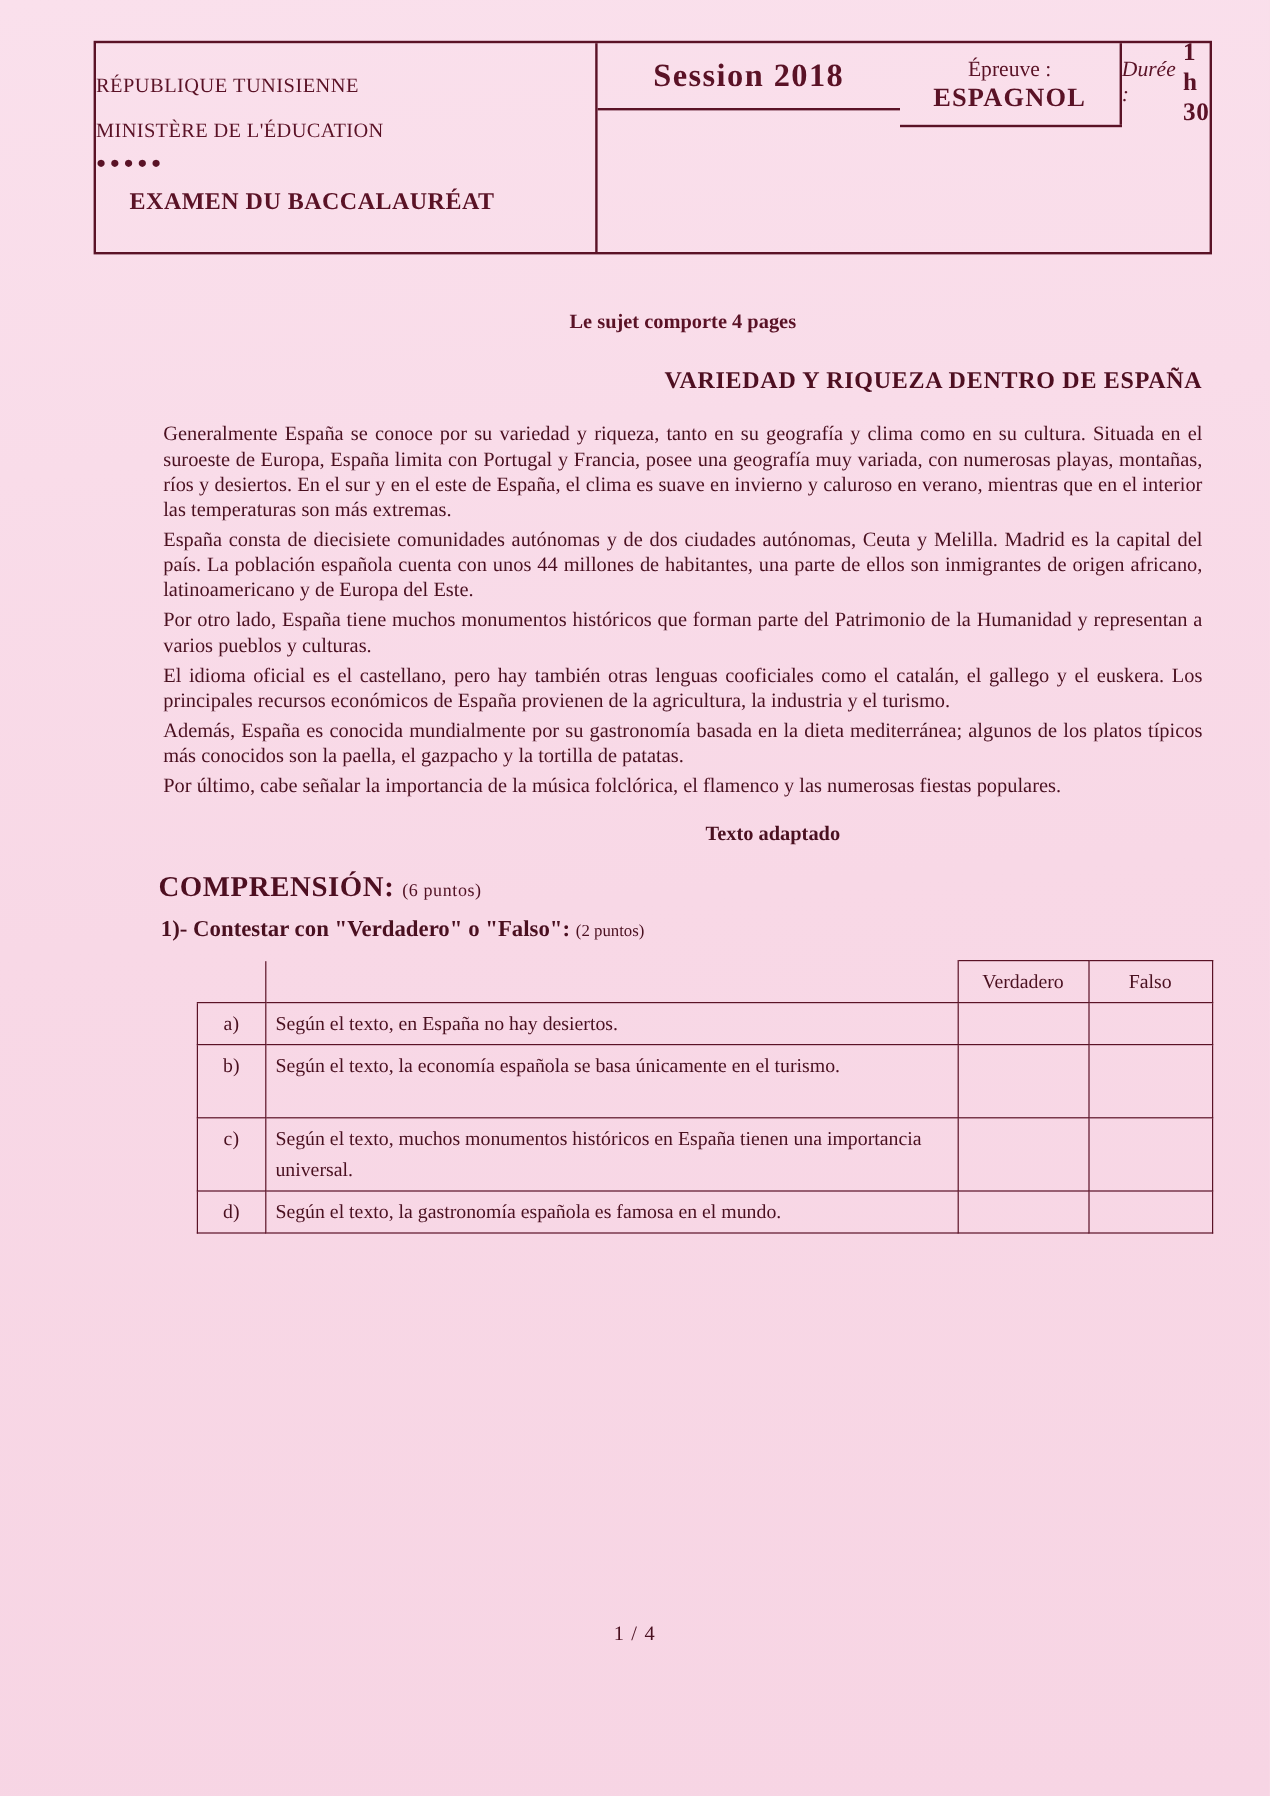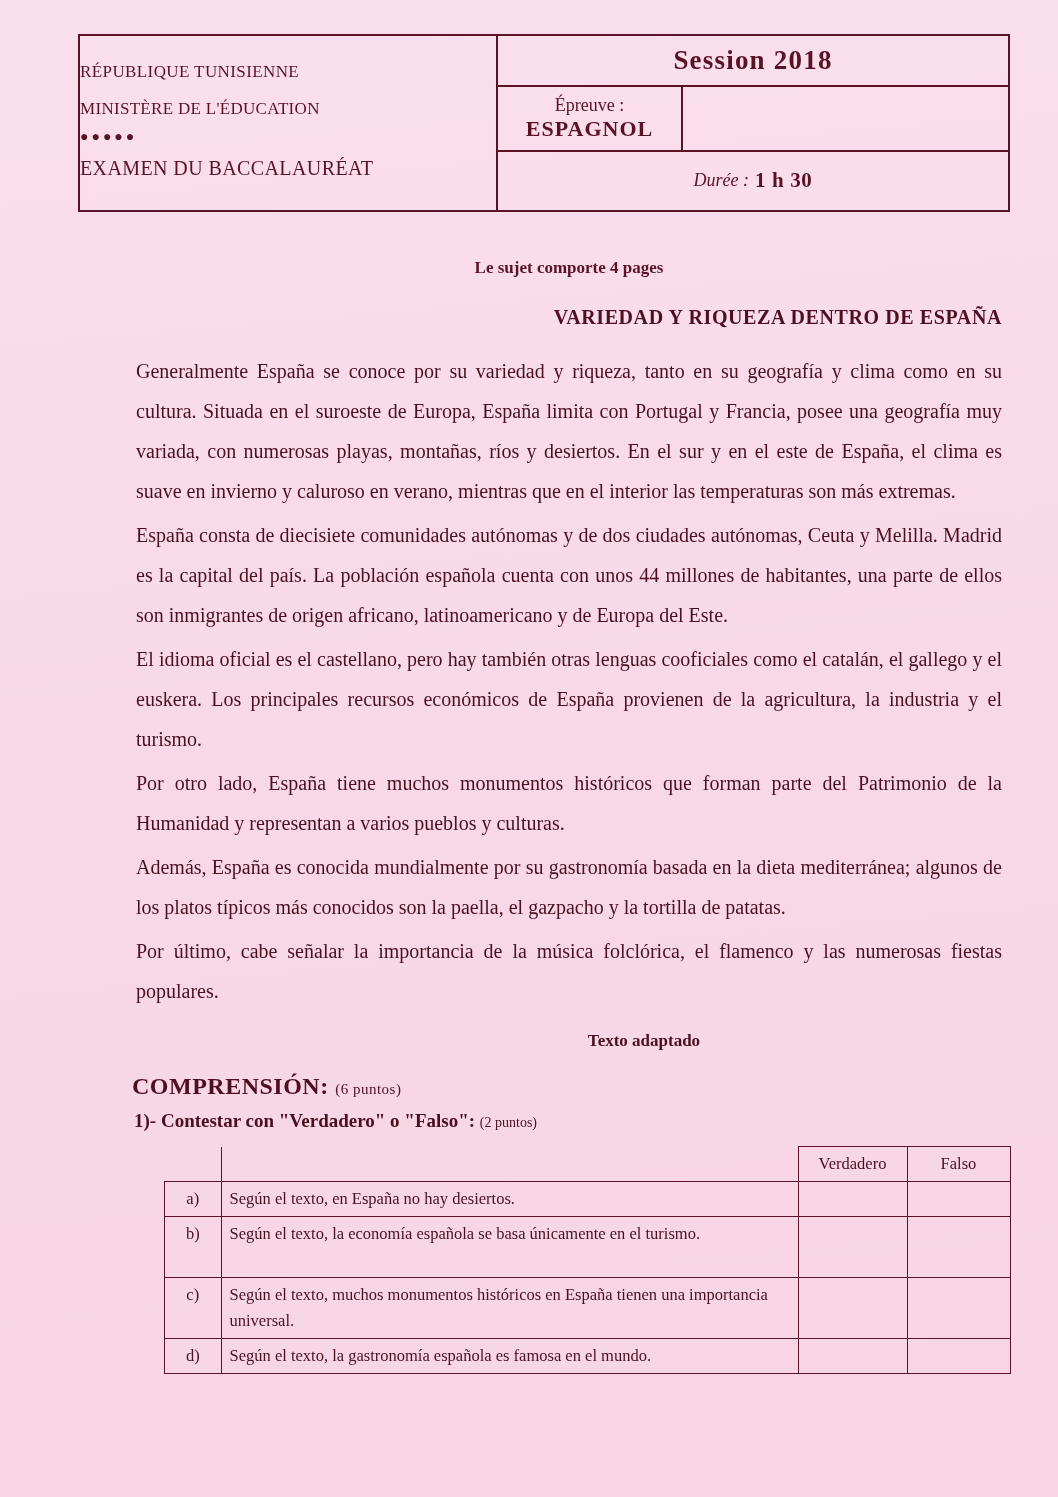--- a/index.html
+++ b/index.html
@@ -53,29 +53,29 @@
     margin-bottom: 10px;
   }
   .dots {
     letter-spacing: 3px;
     font-size: 14px;
     color: #5a1226;
     margin-bottom: 12px;
   }
   .hl-line3 {
     font-size: 20px;
-    font-weight: normal;
+    font-weight: bold;
     letter-spacing: .4px;
     color: #5a1226;
+    margin-left: 28px;
   }
   .header-right {
     flex: 1;
     display: flex;
-    flex-direction: column;
-    text-align: right;
+    flex-direction: row;
   }
   .hr-session {
     height: 56px;
     display: flex;
     align-items: center;
     justify-content: center;
     border-bottom: 2px solid #5a1226;
     font-size: 27px;
     font-weight: bold;
     letter-spacing: 1.2px;
@@ -160,22 +160,22 @@
   }
   .doc-title {
     text-align: right;
     font-size: 20px;
     font-weight: bold;
     letter-spacing: .6px;
     color: #4e0f21;
     margin-bottom: 22px;
   }
   .para {
-    font-size: 20px;
-    line-height: 40px;
+    font-size: 17px;
+    line-height: 21px;
     text-align: justify;
     color: #4a1020;
     margin-bottom: 4px;
   }
   .texto-adaptado {
     text-align: center;
     font-weight: bold;
     font-size: 17px;
     margin-top: 20px;
     margin-bottom: 22px;
@@ -266,22 +266,22 @@
       </div>
     </div>
   </div>
 
   <div class="content">
     <div class="pages-note">Le sujet comporte 4 pages</div>
     <div class="doc-title">VARIEDAD Y RIQUEZA DENTRO DE ESPAÑA</div>
 
     <div class="para">Generalmente  España se conoce por su variedad y riqueza, tanto en su geografía y clima como en su cultura. Situada en el suroeste de Europa, España limita con Portugal y Francia, posee una geografía muy variada, con numerosas playas, montañas, ríos y desiertos. En el sur y en el este de España, el clima es suave en invierno  y caluroso en verano, mientras que en el interior  las temperaturas son más extremas.</div>
     <div class="para">España consta de diecisiete comunidades autónomas y de dos ciudades autónomas, Ceuta y Melilla. Madrid es la capital del país. La población española cuenta con unos 44 millones de habitantes, una parte de ellos son inmigrantes de origen africano, latinoamericano y de Europa del Este.</div>
+    <div class="para">Por otro lado, España tiene muchos monumentos históricos que forman parte del Patrimonio de la Humanidad y representan a varios pueblos y culturas.</div>
     <div class="para">El idioma oficial es el castellano, pero hay también otras lenguas cooficiales como el catalán, el gallego y el euskera. Los principales recursos económicos de España provienen  de la agricultura, la industria y el turismo.</div>
-    <div class="para">Por otro lado, España tiene muchos monumentos históricos que forman parte del Patrimonio de la Humanidad y representan a varios pueblos y culturas.</div>
     <div class="para">Además, España es conocida mundialmente por su gastronomía basada en la dieta mediterránea; algunos de los platos típicos más conocidos son la paella, el gazpacho y la tortilla de patatas.</div>
     <div class="para">Por último, cabe señalar la importancia de la música folclórica, el flamenco y las numerosas fiestas populares.</div>
 
     <div class="texto-adaptado">Texto adaptado</div>
 
     <div class="section-head">
       <span>COMPRENSIÓN:</span>
       <span class="pts">(6 puntos)</span>
     </div>
 
@@ -319,13 +319,14 @@
       <tr>
         <td class="col-letter">d)</td>
         <td class="col-stmt">Según el texto, la gastronomía española es famosa en el mundo.</td>
         <td class="col-v empty-cell"></td>
         <td class="col-f empty-cell"></td>
       </tr>
     </tbody>
       </table>
   </div>
 
+  <div class="footer-page">1 / 4</div>
 </div>
 
 </body></html>

